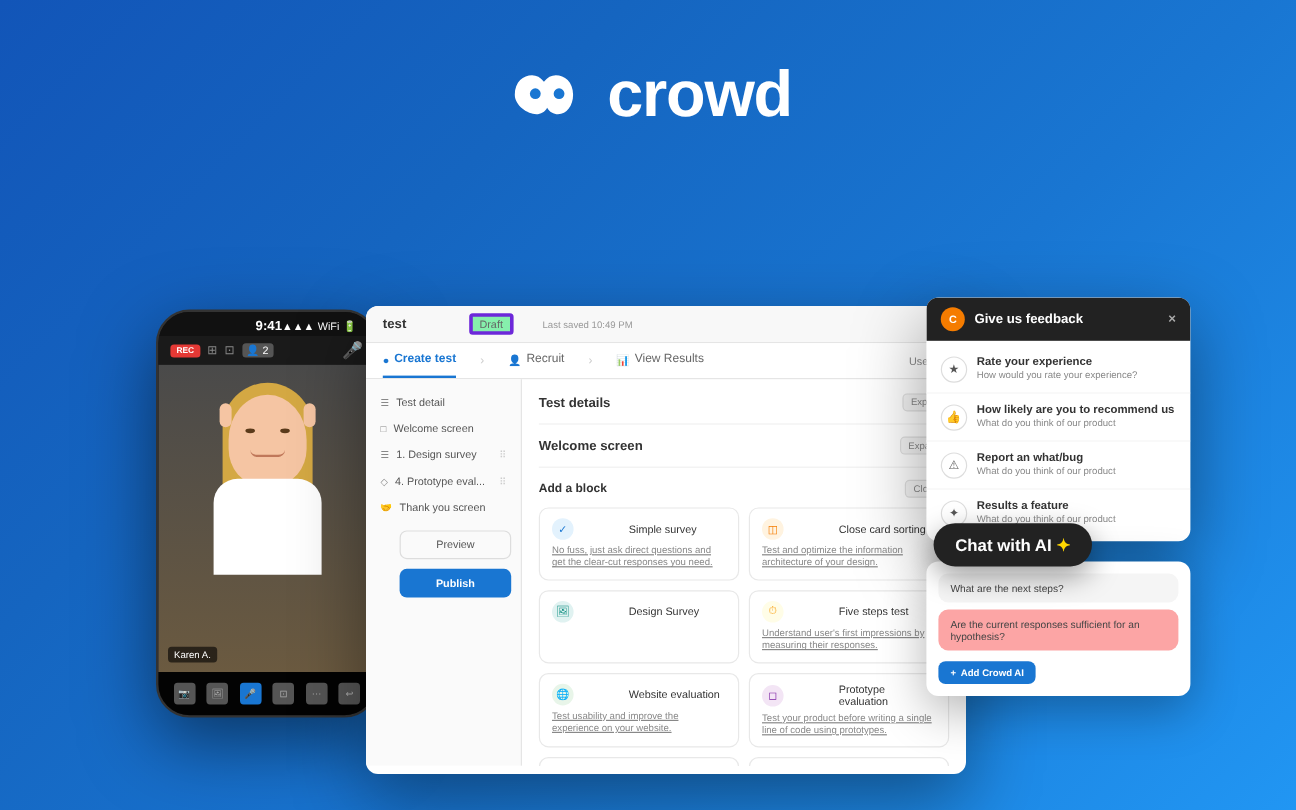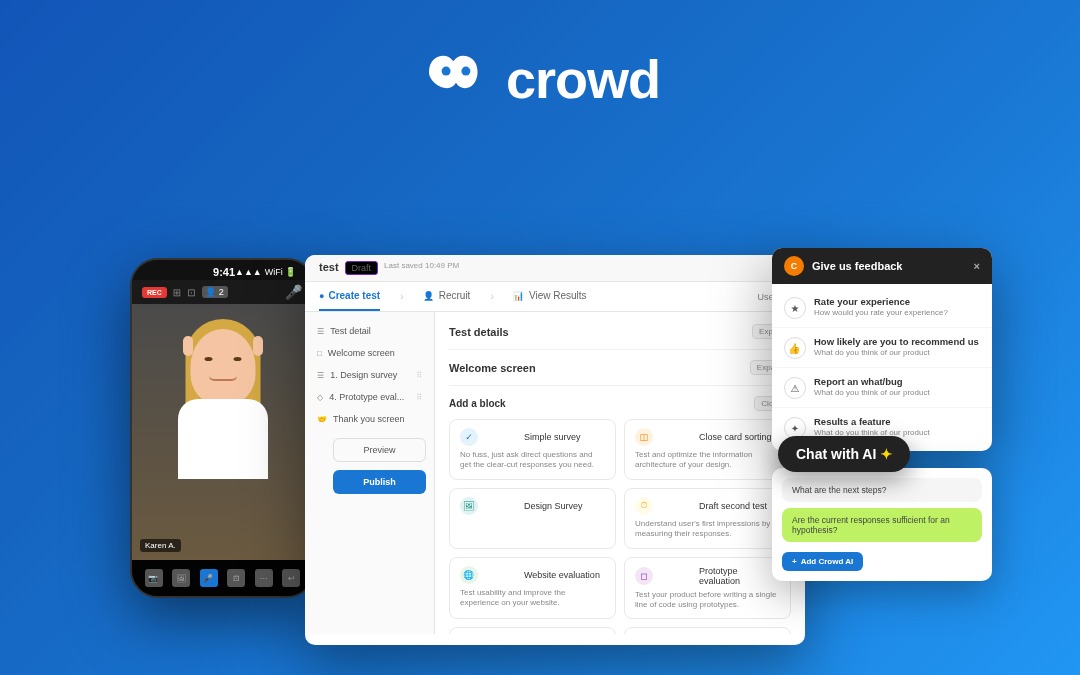--- a/index.html
+++ b/index.html
@@ -12,21 +12,21 @@
       position: relative;
     }
 
     
     .logo-area {
       position: absolute;
       top: 48px;
       left: 50%;
       transform: translateX(-50%);
       display: flex;
-      align-items: flex-start;
+      align-items: center;
       gap: 14px;
     }
     .logo-icon {
       width: 72px;
       height: 48px;
     }
     .logo-text {
       color: #fff;
       font-size: 54px;
       font-weight: 700;
@@ -130,28 +130,29 @@
     .app-titlebar {
       background: #f8f8f8;
       border-bottom: 1px solid #e5e5e5;
       padding: 6px 14px;
       display: flex;
       align-items: center;
       justify-content: space-between;
       font-size: 10px;
       color: #666;
     }
-    .app-title-left { display: flex; gap: 6px; }
+    .app-title-left { display: flex; align-items: center; gap: 24px; }
     .app-title-name { font-weight: 600; color: #333; font-size: 11px; }
     .app-title-draft {
-      background: #000000;
-      border: 1px solid #6d28d9;
+      background: #86efac;
+      border: 3px solid #6d28d9;
       padding: 1px 6px;
       border-radius: 3px;
       font-size: 9px;
+      margin-left: 28px;
     }
     .app-nav {
       background: #fff;
       border-bottom: 1px solid #e5e5e5;
       padding: 0 14px;
       display: flex;
       align-items: center;
       gap: 20px;
       font-size: 10px;
     }
@@ -294,20 +295,21 @@
     .block-title {
       font-size: 9px;
       font-weight: 400;
       color: #333;
       margin-left: 40px;
     }
     .block-desc {
       font-size: 8px;
       color: #888;
       line-height: 1.3;
+      text-decoration: underline;
     }
 
     
     .feedback-panel {
       position: absolute;
       right: 88px;
       top: 248px;
       width: 220px;
       background: #fff;
       border-radius: 10px;
@@ -410,21 +412,21 @@
     }
     .ai-chat-bubble {
       background: #f5f5f5;
       border-radius: 8px;
       padding: 7px 10px;
       font-size: 8.5px;
       color: #444;
       margin-bottom: 6px;
     }
     .ai-chat-question {
-      background: #bef264;
+      background: #fca5a5;
       border-radius: 8px;
       padding: 7px 10px;
       font-size: 8.5px;
       color: #444;
       margin-bottom: 8px;
     }
     .ai-add-btn {
       background: #1976D2;
       color: #fff;
       font-size: 8px;
@@ -601,21 +603,21 @@
 
         <div class="block-card">
           <div class="block-card-header">
             <div class="block-icon teal">🖼</div>
             <span class="block-title">Design Survey</span>
           </div>
         </div>
         <div class="block-card">
           <div class="block-card-header">
             <div class="block-icon yellow">⏱</div>
-            <span class="block-title">Draft second test</span>
+            <span class="block-title">Five steps test</span>
           </div>
           <p class="block-desc">Understand user's first impressions by measuring their responses.</p>
         </div>
 
         <div class="block-card">
           <div class="block-card-header">
             <div class="block-icon green">🌐</div>
             <span class="block-title">Website evaluation</span>
           </div>
           <p class="block-desc">Test usability and improve the experience on your website.</p>

